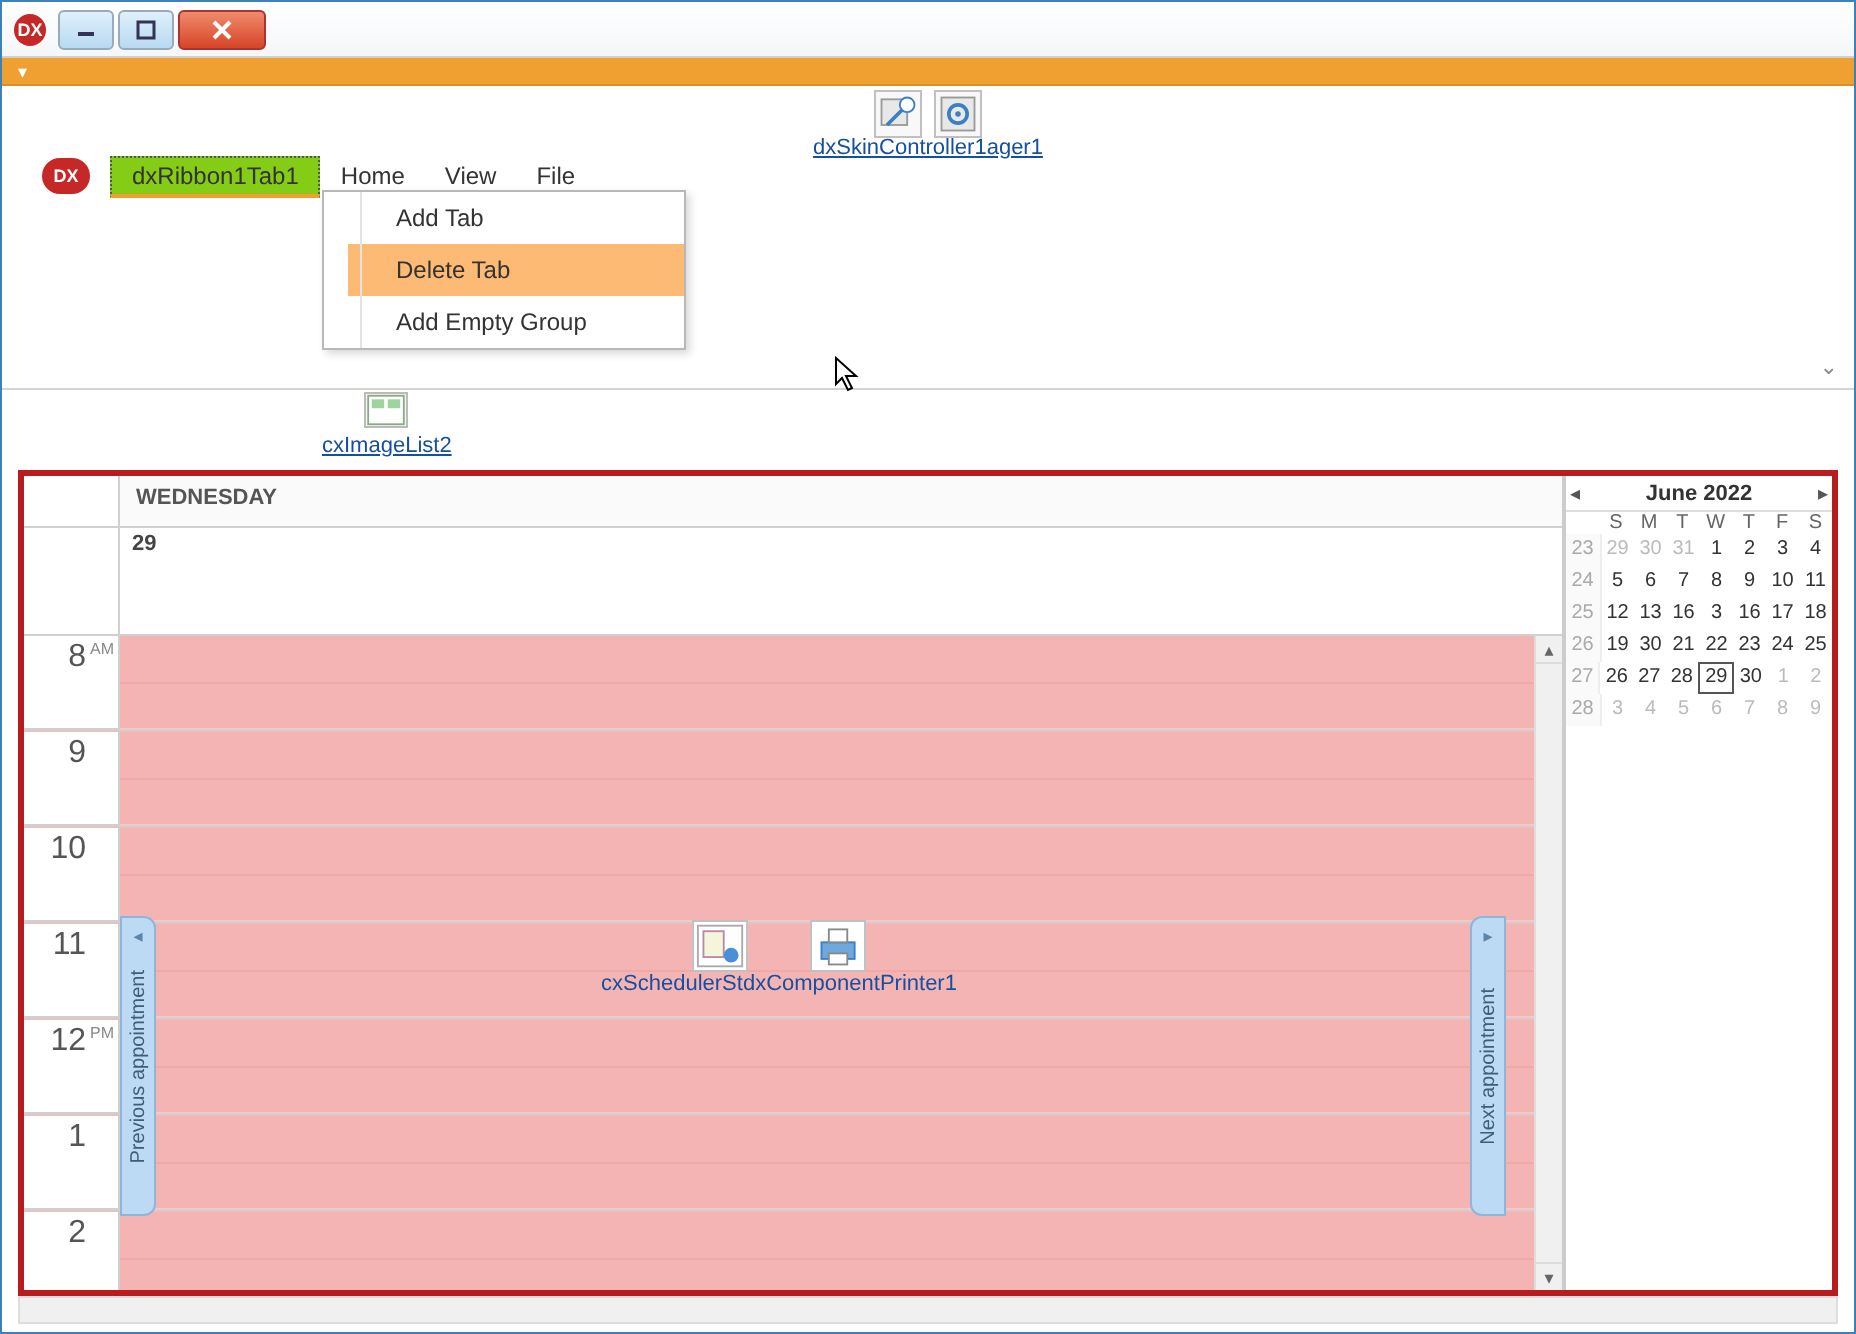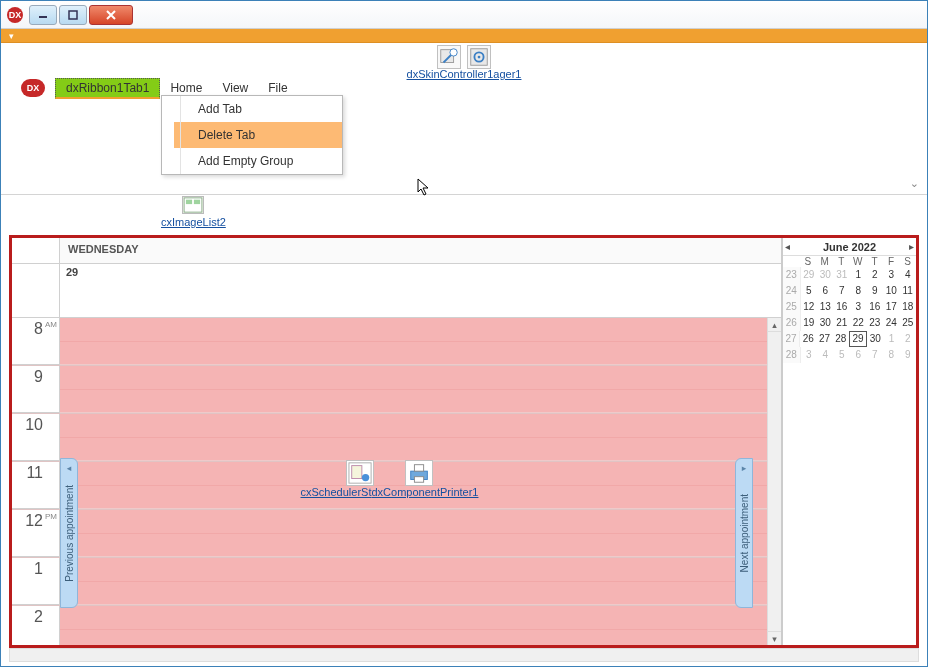--- a/index.html
+++ b/index.html
@@ -58,21 +58,21 @@
   .timegrid .row .cell::after { content:""; position:absolute; left:0; right:0; top:50%; height:1px; background:#f1a8a8; }
   .prevappt, .nextappt { position:absolute; width:18px; top:140px; height:150px; background:#bcdaf4; border:1px solid #8fb6da; display:flex; align-items:center; justify-content:center; }
   .prevappt { left:48px; border-radius:0 6px 6px 0; }
   .nextappt { right:14px; border-radius:6px 0 0 6px; }
   .vlabel { writing-mode:vertical-rl; transform:rotate(180deg); font-size:10px; color:#3c5e7a; }
   .prevappt .arrow, .nextappt .arrow { position:absolute; top:4px; font-size:9px; color:#5b85a9; }
   
   .centercomp { position:absolute; left:50%; transform:translateX(-50%); top:142px; text-align:center; }
   .centercomp .box { display:inline-block; width:28px; height:26px; border:1px solid #c0c0c0; background:#fff; margin:0 14px; vertical-align:top; }
   .centercomp .box.print { background:#fff; }
-  .centercomp .caps { font-size:11px; color:#1550a0; text-decoration:underline; }
+  .centercomp .caps { font-size:11px; color:#1550a0; }
   
   .sched-vscroll { width:14px; background:#f0f0f0; border-left:1px solid #ddd; position:relative; }
   .sched-vscroll .arrow, .cal-arrow { font-size:9px; color:#666; text-align:center; }
   .sched-vscroll .arrow.up { position:absolute; top:0; left:0; right:0; height:14px; line-height:14px; border-bottom:1px solid #ddd; }
   .sched-vscroll .arrow.down { position:absolute; bottom:0; left:0; right:0; height:14px; line-height:14px; border-top:1px solid #ddd; }
   .schedwrap { display:flex; flex:1; overflow:hidden; }
   
   .calpane { width:134px; border-left:1px solid #ccc; font-size:11px; }
   .calhdr { height:18px; display:flex; align-items:center; justify-content:space-between; border-bottom:1px solid #ddd; padding:0 2px; }
   .calhdr .nav { font-size:10px; color:#555; cursor:default; }

